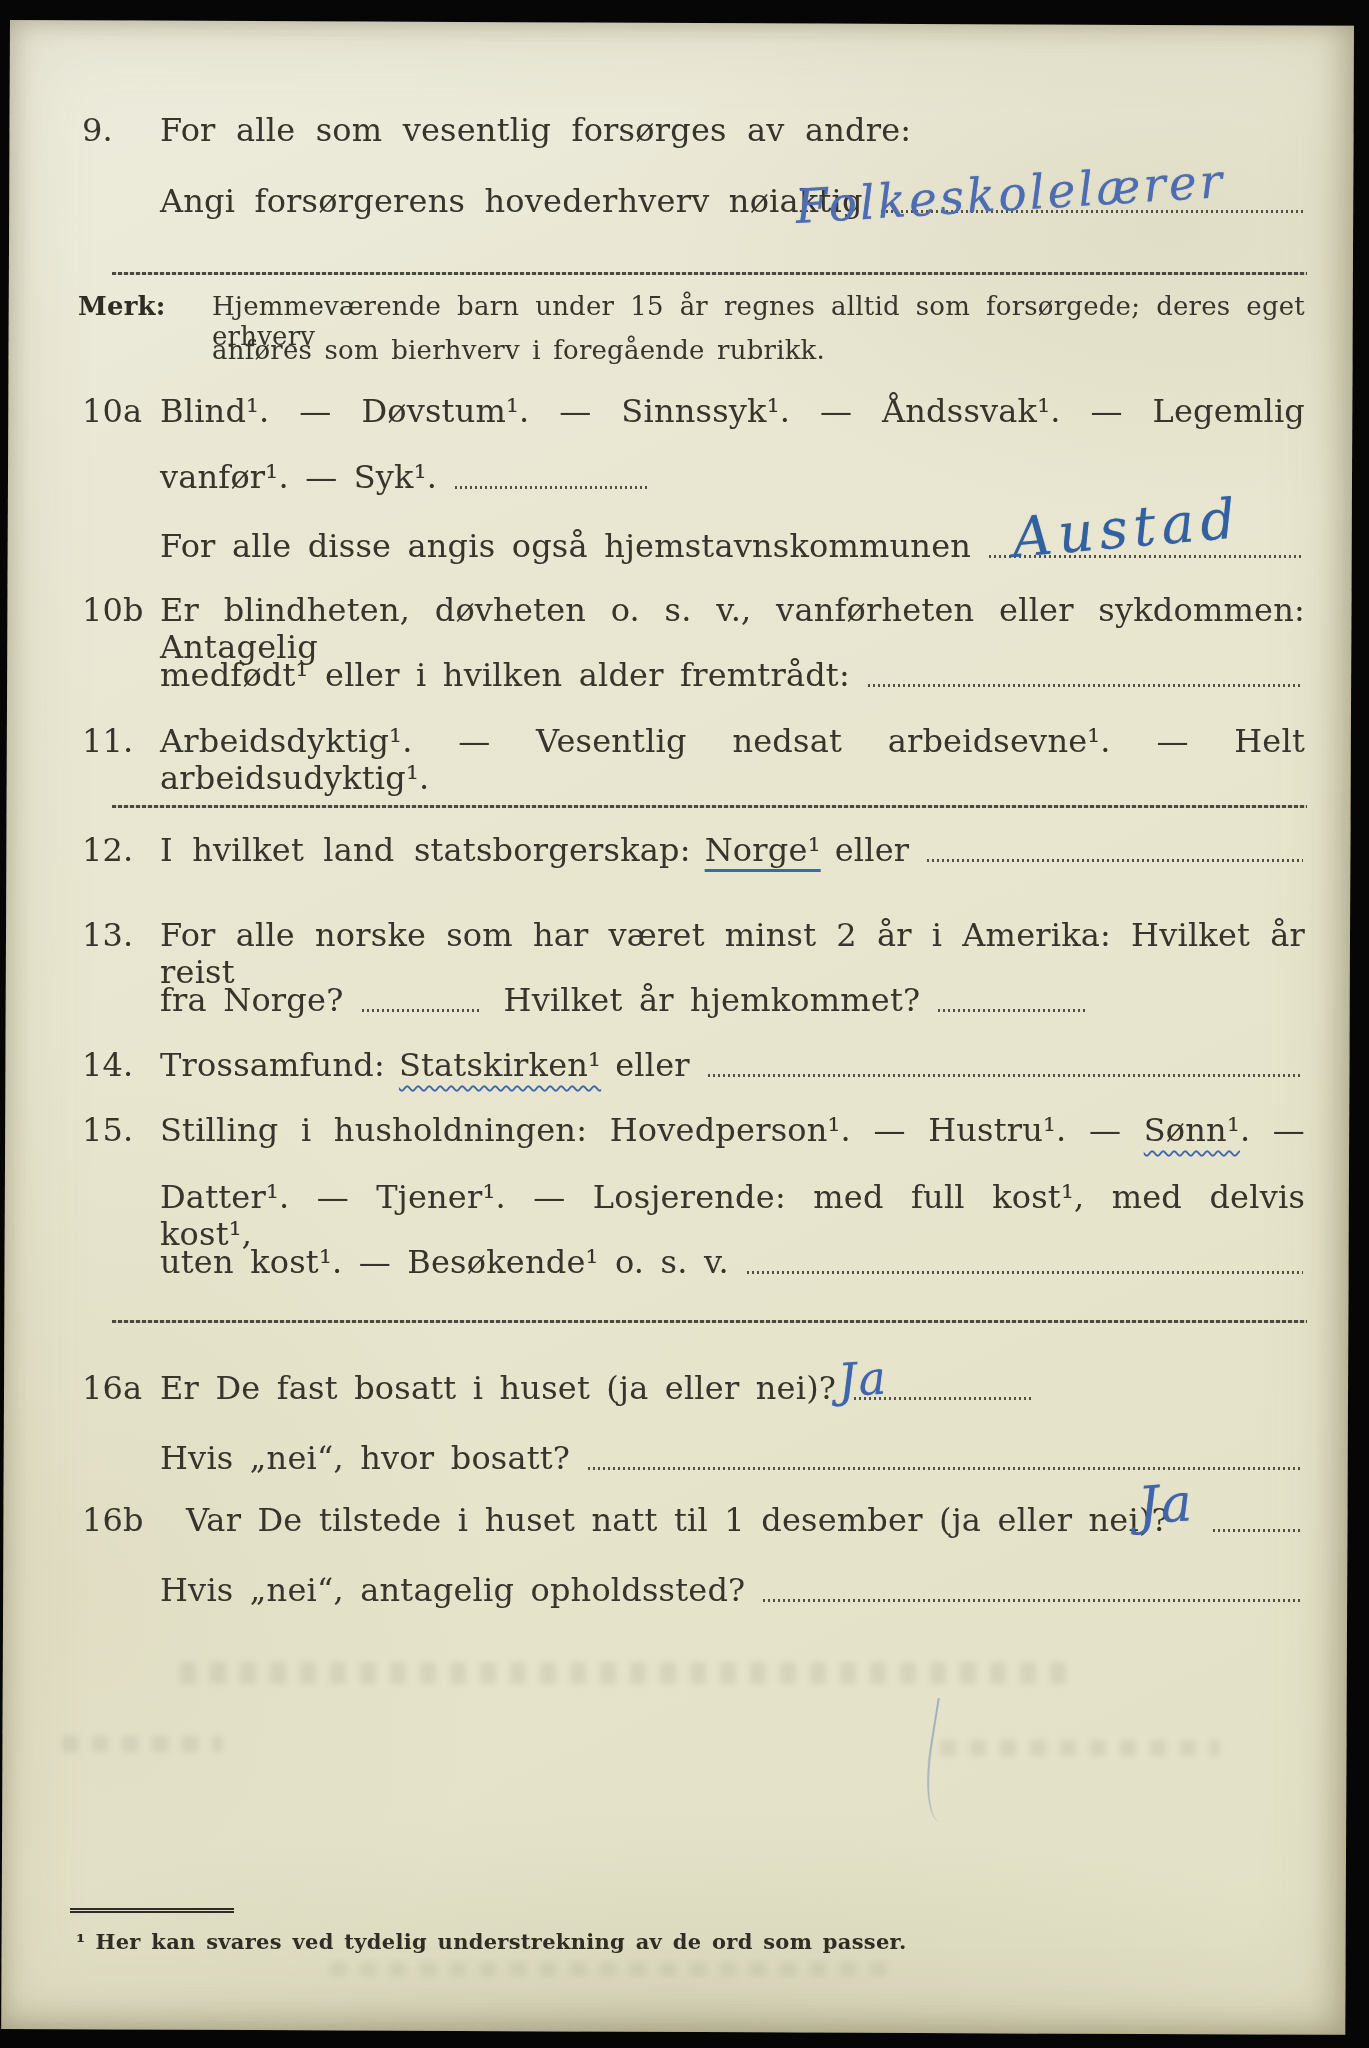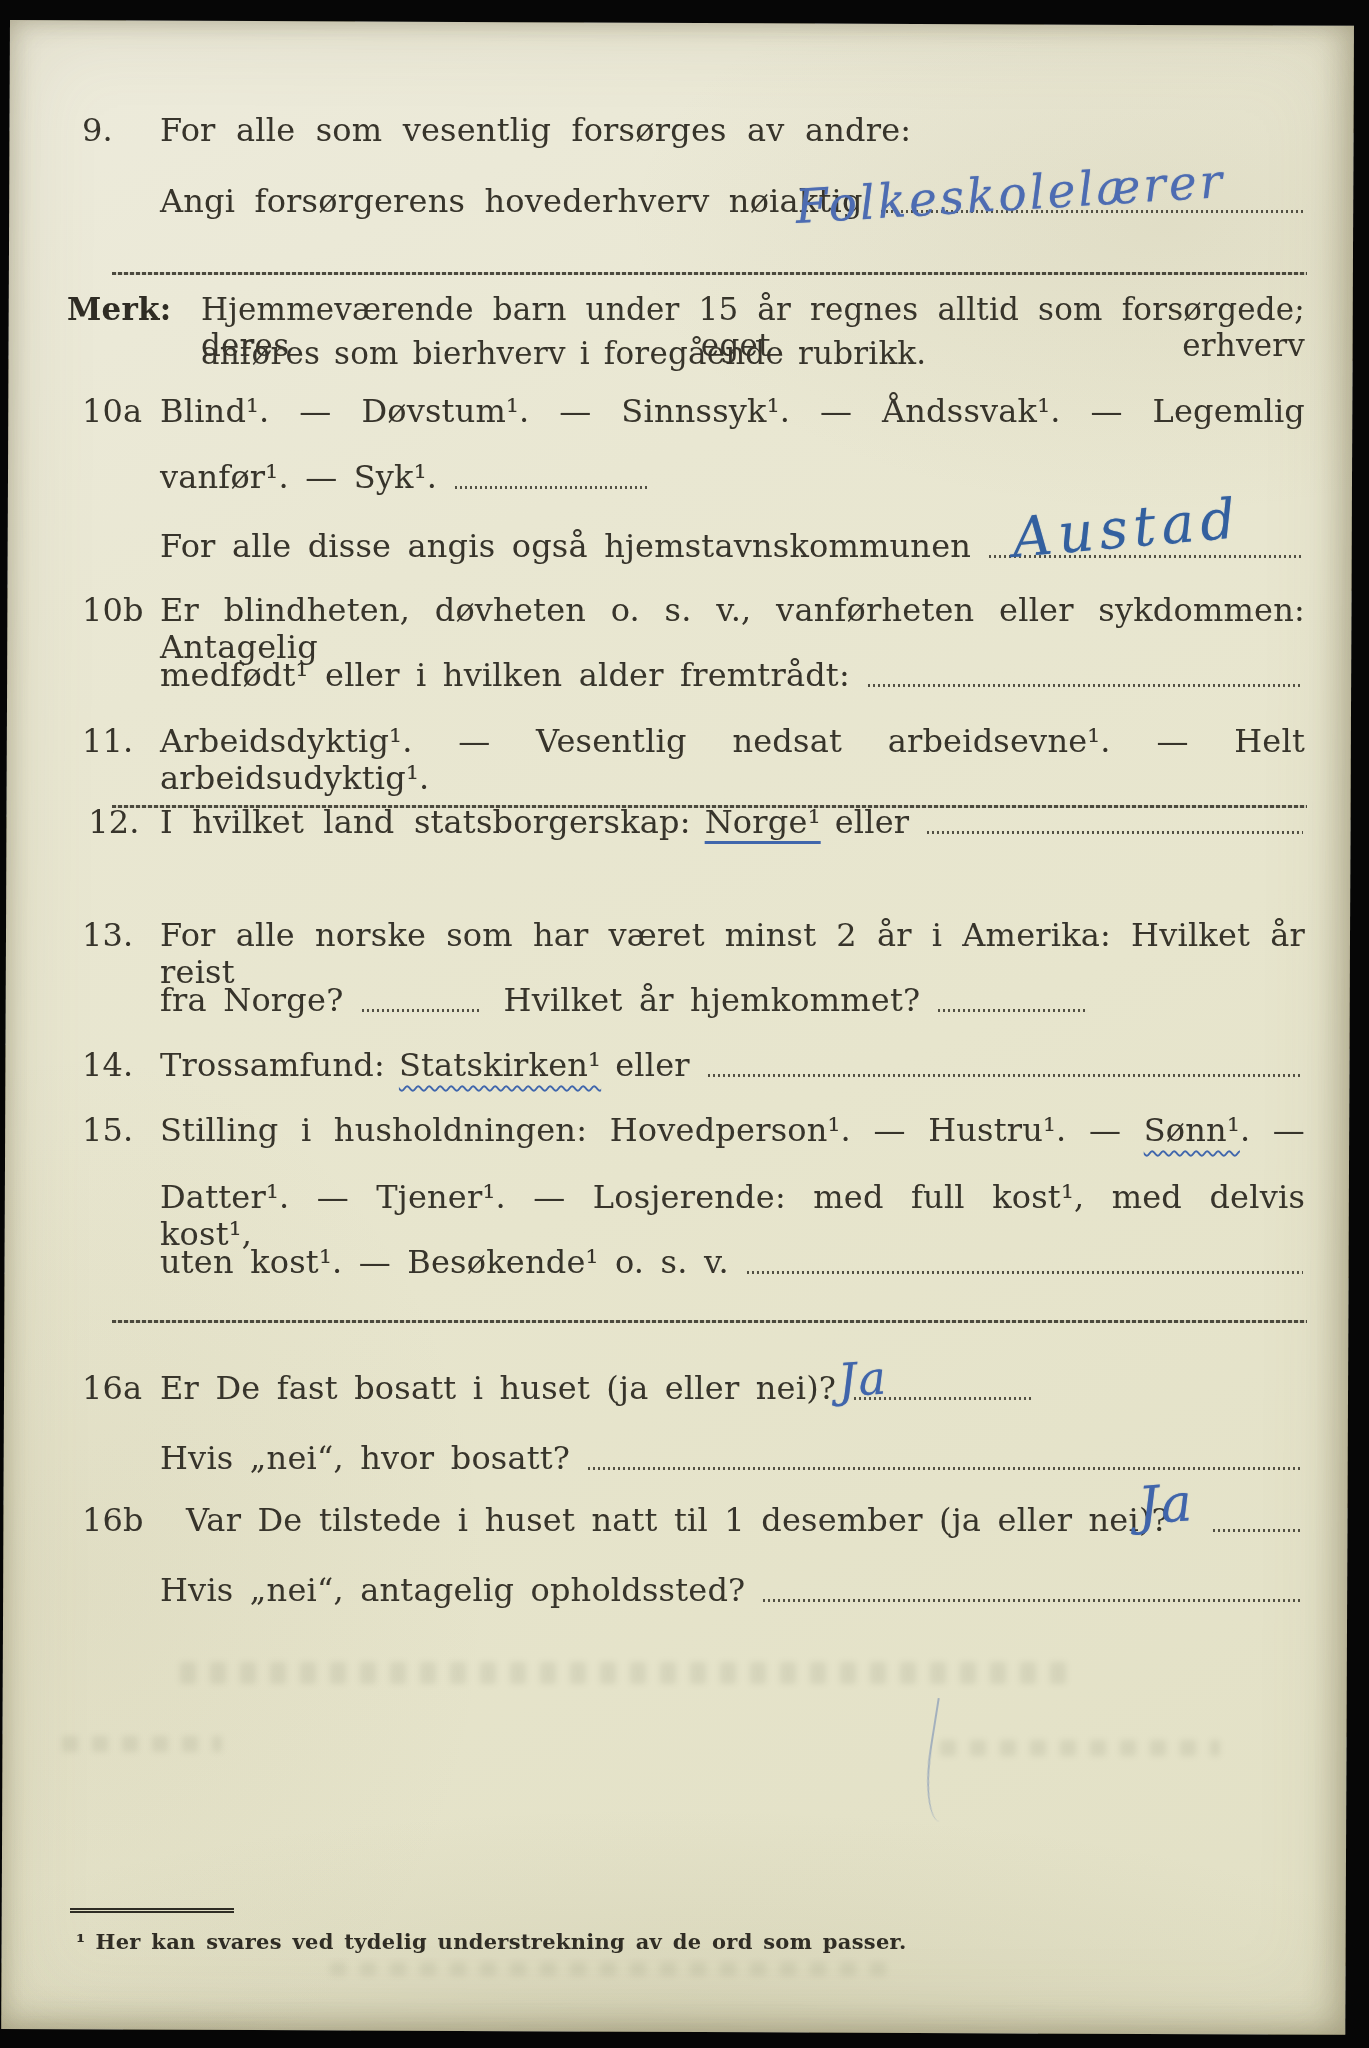--- a/index.html
+++ b/index.html
@@ -41,21 +41,21 @@
   }
   .dots{
     flex:1 1 auto;align-self:flex-end;height:3px;margin:0 2px 7px 4px;
     background-image:repeating-linear-gradient(90deg, rgba(50,48,38,.82) 0 2px, transparent 2px 5px);
   }
   .dots.fixed{flex:0 0 auto;}
   .hr{
     position:absolute;left:112px;right:62px;height:3px;z-index:2;
     background-image:repeating-linear-gradient(90deg, rgba(48,46,36,.85) 0 4px, rgba(48,46,36,.12) 4px 6px);
   }
-  .merk-row{font-size:31px;word-spacing:4px;left:67px;}
+  .merk-row{font-size:26px;word-spacing:4px;left:78px;}
   .merk-row .merk-label{flex:0 0 120px;font-weight:bold;color:#2f2c24;}
   .u-blue{
     text-decoration:underline;text-decoration-color:#4066ac;
     text-decoration-thickness:3px;text-underline-offset:8px;
   }
   .u-wavy{text-decoration-style:wavy;text-decoration-thickness:2px;text-underline-offset:9px;}
   .hand{
     position:absolute;z-index:3;font-style:italic;white-space:nowrap;
     color:#4066ac;text-shadow:0 0 1px rgba(64,102,172,.55);
   }
@@ -140,21 +140,21 @@
       <span class="dots"></span>
     </div>
 
     <div class="row" style="top:723px;">
       <span class="num">11.</span>
       <span class="justify">Arbeidsdyktig¹. — Vesentlig nedsat arbeidsevne¹. — Helt arbeidsudyktig¹.</span>
     </div>
 
     <div class="hr" style="top:805px;"></div>
 
-    <div class="row" style="top:804px;word-spacing:9px;text-align:center;">
+    <div class="row" style="top:832px;word-spacing:9px;">
       <span class="num">12.</span>
       <span>I hvilket land statsborgerskap:</span>
       <span class="u-blue">Norge¹</span>
       <span>eller</span>
       <span class="dots"></span>
     </div>
 
     <div class="row" style="top:917px;">
       <span class="num">13.</span>
       <span class="justify">For alle norske som har været minst 2 år i Amerika:  Hvilket år reist</span>

